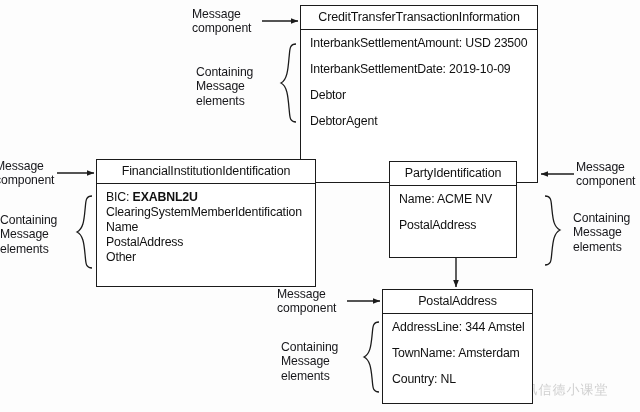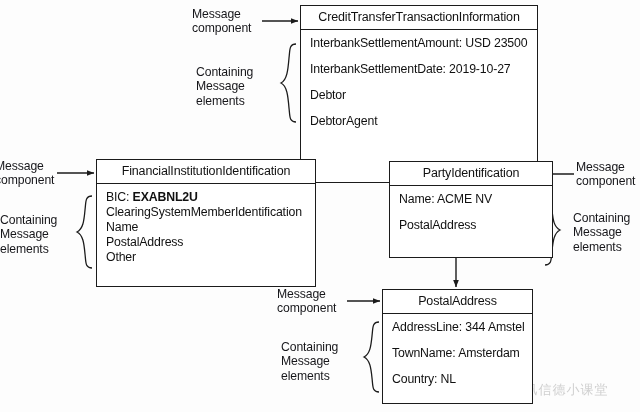--- a/index.html
+++ b/index.html
@@ -147,38 +147,38 @@
       <path d="M456,232 L456,287" stroke="#1b1b1b" stroke-width="1.4" fill="none" marker-end="url(#arrow)"></path>
     </g>
   </svg>
 
   <div class="watermark" style="left:478px; top:381px;">万惠宝 汛信德小课堂</div>
 
   <div class="box" style="left:300px; top:5px; width:238px; height:178px;">
     <div class="box-title">CreditTransferTransactionInformation</div>
     <div class="box-body">
       <div class="row sp">InterbankSettlementAmount: USD 23500</div>
-      <div class="row sp">InterbankSettlementDate: 2019-10-27</div>
+      <div class="row sp">InterbankSettlementDate: 2019-10-09</div>
       <div class="row sp">Debtor</div>
       <div class="row">DebtorAgent</div>
     </div>
   </div>
 
   <div class="box" style="left:96px; top:159px; width:220px; height:128px;">
     <div class="box-title">FinancialInstitutionIdentification</div>
     <div class="box-body">
       <div class="row tight"><span>BIC: </span><span class="bold">EXABNL2U</span></div>
       <div class="row tight">ClearingSystemMemberIdentification</div>
       <div class="row tight">Name</div>
       <div class="row tight">PostalAddress</div>
       <div class="row tight">Other</div>
     </div>
   </div>
 
-  <div class="box" style="left:389px; top:161px; width:164px; height:97px;">
+  <div class="box" style="left:389px; top:161px; width:128px; height:97px;">
     <div class="box-title">PartyIdentification</div>
     <div class="box-body">
       <div class="row sp">Name: ACME NV</div>
       <div class="row">PostalAddress</div>
     </div>
   </div>
 
   <div class="box" style="left:382px; top:289px; width:151px; height:115px;">
     <div class="box-title">PostalAddress</div>
     <div class="box-body">

